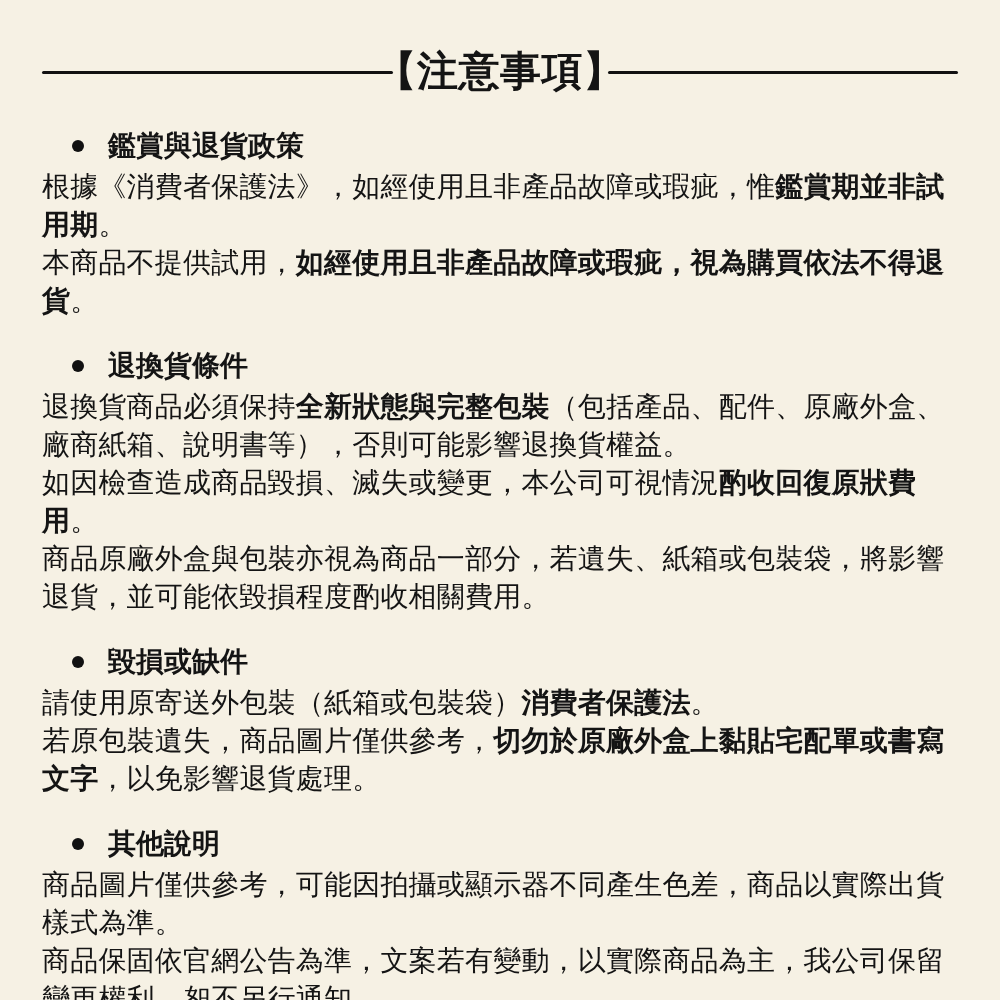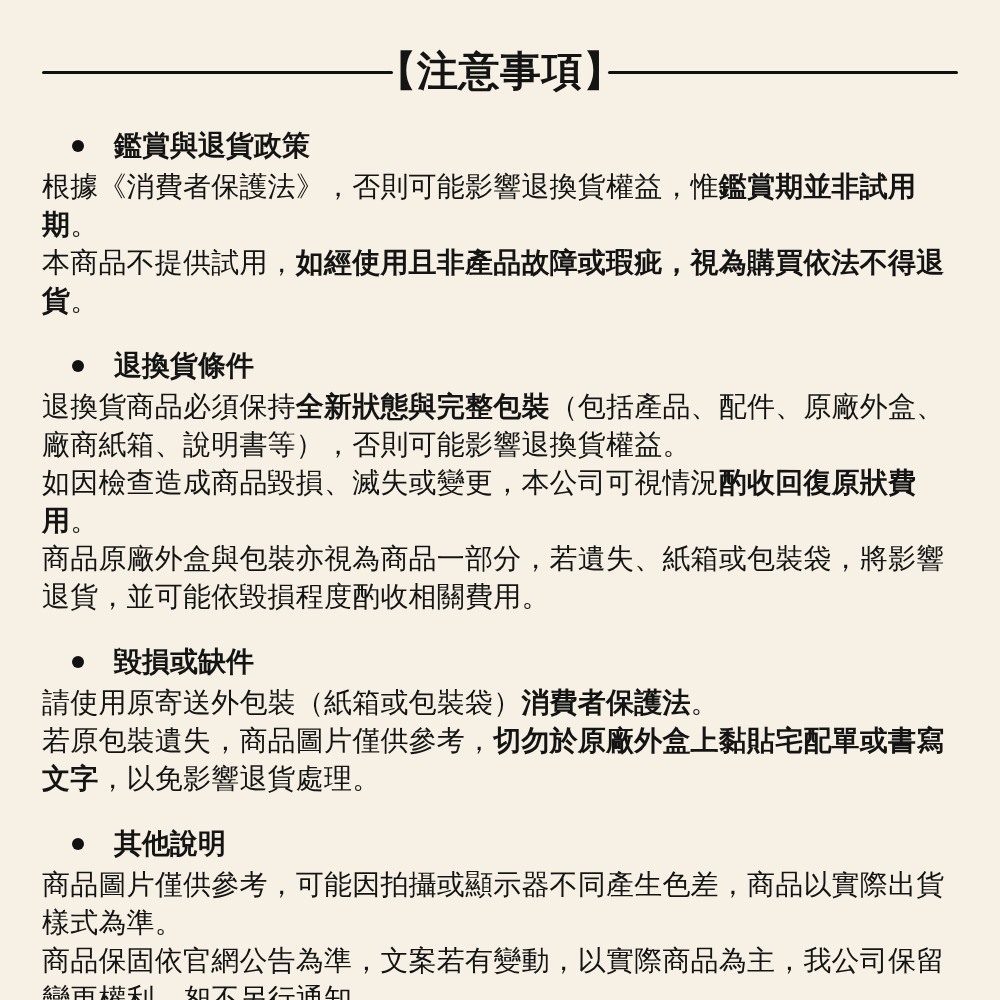--- a/index.html
+++ b/index.html
@@ -36,21 +36,21 @@
   }
   .content {
     padding: 0 42px;
   }
   .section {
     margin-top: 26px;
   }
   .section-heading {
     display: flex;
     align-items: center;
-    gap: 30px;
+    gap: 24px;
     margin: 0 0 2px 30px;
     font-size: 28px;
     font-weight: 700;
     line-height: 40px;
   }
   .bullet {
     width: 12px;
     height: 12px;
     border-radius: 50%;
     background: #111111;
@@ -78,21 +78,21 @@
     <span class="rule"></span>
   </header>
 
   <main class="content">
 
     <section class="section">
       <h2 class="section-heading">
         <span class="bullet"></span>
         <span>鑑賞與退貨政策</span>
       </h2>
-      <p class="para"><span>根據《消費者保護法》，否則可能影響退換貨權益，惟</span><span class="bold">鑑賞期並非試用期</span><span>。</span></p>
+      <p class="para"><span>根據《消費者保護法》，如經使用且非產品故障或瑕疵，惟</span><span class="bold">鑑賞期並非試用期</span><span>。</span></p>
       <p class="para"><span>本商品不提供試用，</span><span class="bold">如經使用且非產品故障或瑕疵，視為購買依法不得退貨</span><span>。</span></p>
     </section>
 
     <section class="section">
       <h2 class="section-heading">
         <span class="bullet"></span>
         <span>退換貨條件</span>
       </h2>
       <p class="para"><span>退換貨商品必須保持</span><span class="bold">全新狀態與完整包裝</span><span>（包括產品、配件、原廠外盒、廠商紙箱、說明書等），否則可能影響退換貨權益。</span></p>
       <p class="para"><span>如因檢查造成商品毀損、滅失或變更，本公司可視情況</span><span class="bold">酌收回復原狀費用</span><span>。</span></p>

